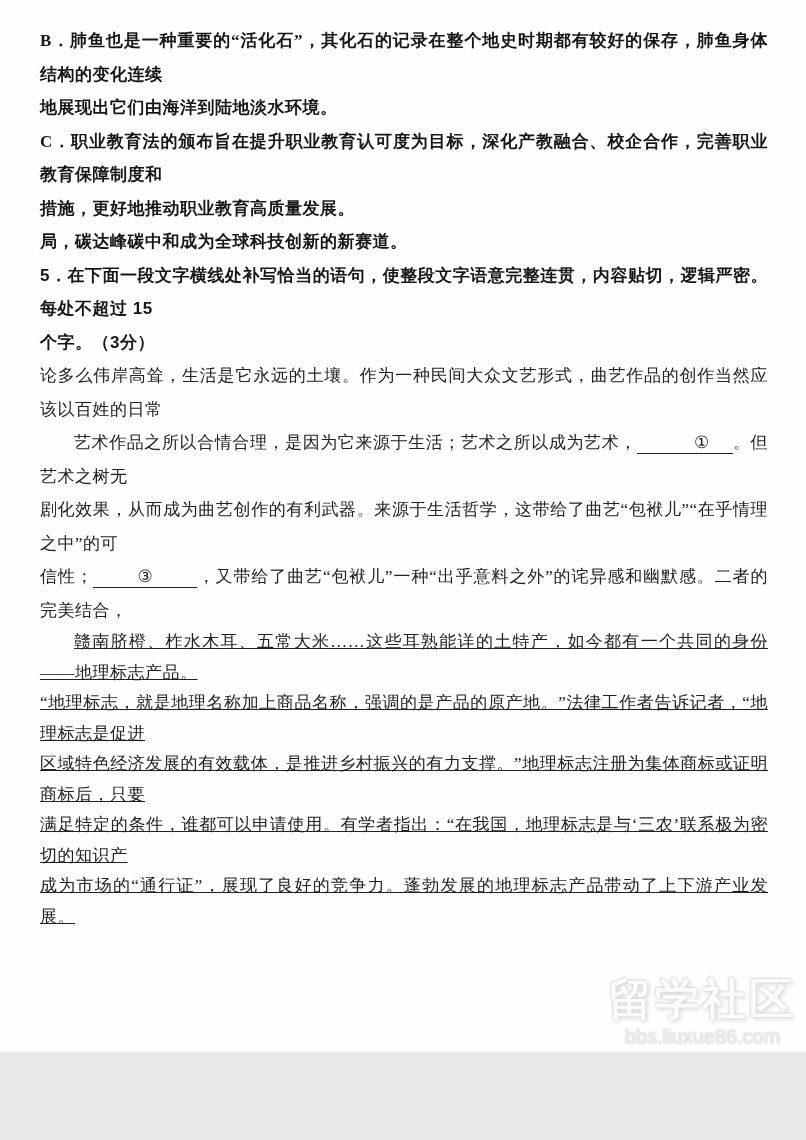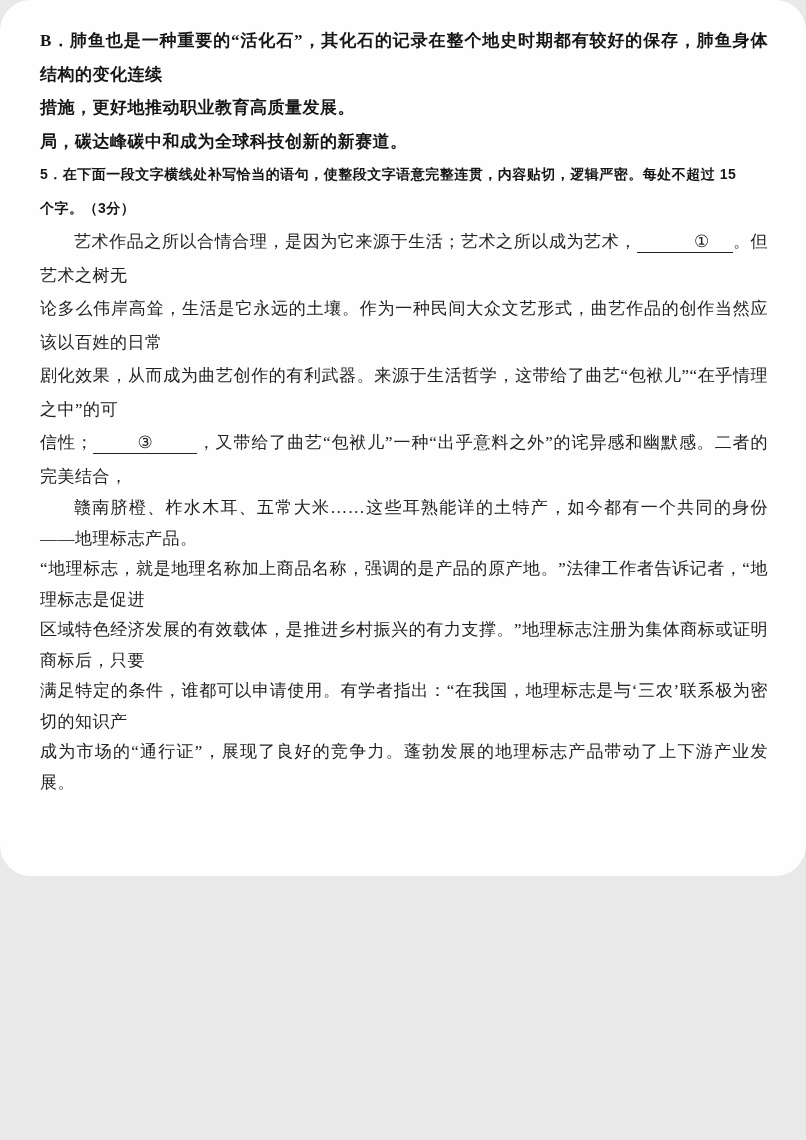--- a/index.html
+++ b/index.html
@@ -1,29 +1,28 @@
 <!DOCTYPE html>
 <html><head>
 <meta charset="utf-8">
 <style>
   html,body{margin:0;padding:0;background:#e9e9e9;}
   .page{
-    position:relative; width:806px; height:876px; margin:0 auto;
+    position:relative; width:806px; height:1052px; margin:0 auto;
     background:#fefefe; color:#161616; overflow:hidden;
     font-family:"Liberation Serif","DejaVu Serif",serif;
-    border-radius:31px;
   }
   .content{ padding:24px 38px 0 40px; }
   .line{ font-size:17px; line-height:33.5px; letter-spacing:.5px; text-align:justify; }
   .opt{ font-weight:600; }
-  .hdr{ font-family:"Liberation Sans","DejaVu Sans",sans-serif; font-weight:700; font-size:14px; }
+  .hdr{ font-family:"Liberation Sans","DejaVu Sans",sans-serif; font-weight:700; font-size:17px; }
   .kai{ font-weight:400; color:#222; }
   .ind{ text-indent:2em; }
   .ind-half{ padding-left:8px; }
-  .para6 .line{ line-height:30.5px; }
+  .para6 .line{ line-height:30.5px;text-decoration:underline; }
   .blank{
     display:inline-block; border-bottom:1.2px solid #222; text-align:center;
     line-height:20px; vertical-align:baseline;
   }
   .w1{width:96px;} .w2{width:84px;} .w3{width:104px;}
 
   
   .watermark{
     position:absolute; right:10px; bottom:4px; text-align:center;
     font-family:"Liberation Sans","DejaVu Sans",sans-serif; user-select:none;
@@ -37,37 +36,43 @@
     text-shadow:0 0 2px #d6d6d6, 1px 1px 2px #dedede;
   }
 </style>
 </head>
 <body>
 
 <div class="page">
   <div class="content">
 
     <div class="line opt">B．肺鱼也是一种重要的“活化石”，其化石的记录在整个地史时期都有较好的保存，肺鱼身体结构的变化连续</div>
+    <div class="line opt">地展现出它们由海洋到陆地淡水环境。</div>
+    <div class="line opt">C．职业教育法的颁布旨在提升职业教育认可度为目标，深化产教融合、校企合作，完善职业教育保障制度和</div>
     <div class="line opt">措施，更好地推动职业教育高质量发展。</div>
     <div class="line opt">局，碳达峰碳中和成为全球科技创新的新赛道。</div>
 
     <div class="line hdr">5．在下面一段文字横线处补写恰当的语句，使整段文字语意完整连贯，内容贴切，逻辑严密。每处不超过 15</div>
     <div class="line hdr">个字。（3分）</div>
 
     <div class="para5">
+      <div class="line kai">论多么伟岸高耸，生活是它永远的土壤。作为一种民间大众文艺形式，曲艺作品的创作当然应该以百姓的日常</div>
       <div class="line kai ind"><span>艺术作品之所以合情合理，是因为它来源于生活；艺术之所以成为艺术，</span><span class="blank w1">①</span><span>。但艺术之树无</span></div>
-      <div class="line kai">论多么伟岸高耸，生活是它永远的土壤。作为一种民间大众文艺形式，曲艺作品的创作当然应该以百姓的日常</div>
       <div class="line kai">剧化效果，从而成为曲艺创作的有利武器。来源于生活哲学，这带给了曲艺“包袱儿”“在乎情理之中”的可</div>
       <div class="line kai"><span>信性；</span><span class="blank w3">③</span><span>，又带给了曲艺“包袱儿”一种“出乎意料之外”的诧异感和幽默感。二者的完美结合，</span></div>
     </div>
 
 
     <div class="para6">
       <div class="line kai ind">赣南脐橙、柞水木耳、五常大米……这些耳熟能详的土特产，如今都有一个共同的身份——地理标志产品。</div>
       <div class="line kai">“地理标志，就是地理名称加上商品名称，强调的是产品的原产地。”法律工作者告诉记者，“地理标志是促进</div>
       <div class="line kai">区域特色经济发展的有效载体，是推进乡村振兴的有力支撑。”地理标志注册为集体商标或证明商标后，只要</div>
       <div class="line kai">满足特定的条件，谁都可以申请使用。有学者指出：“在我国，地理标志是与‘三农’联系极为密切的知识产</div>
       <div class="line kai">成为市场的“通行证”，展现了良好的竞争力。蓬勃发展的地理标志产品带动了上下游产业发展。</div>
     </div>
 
   </div>
 
+  <div class="watermark">
+    <div class="wm-title">留学社区</div>
+    <div class="wm-site">bbs.liuxue86.com</div>
+  </div>
 </div>
 
 </body></html>

